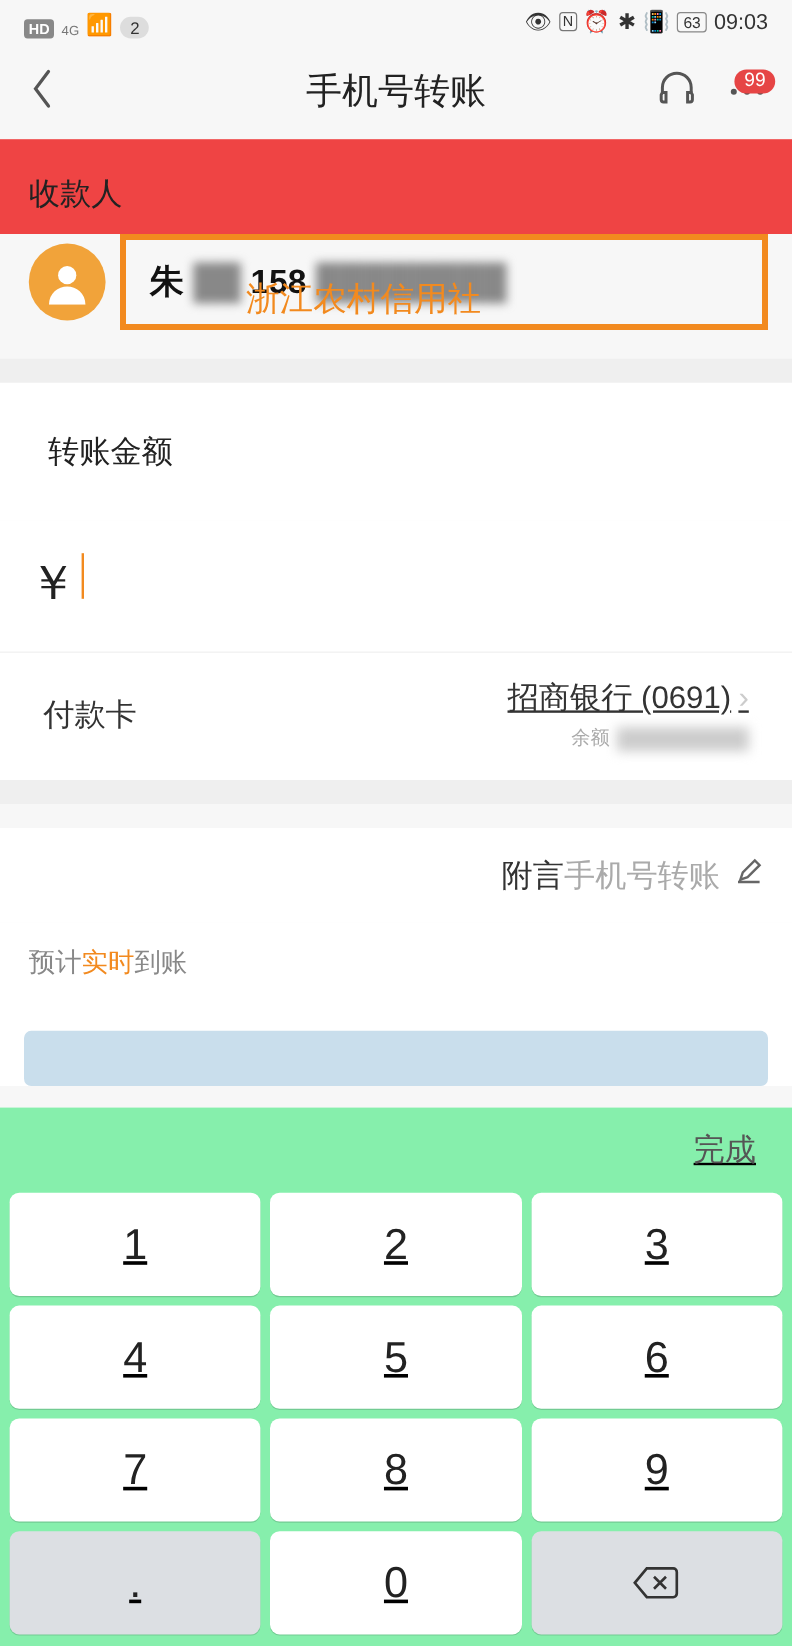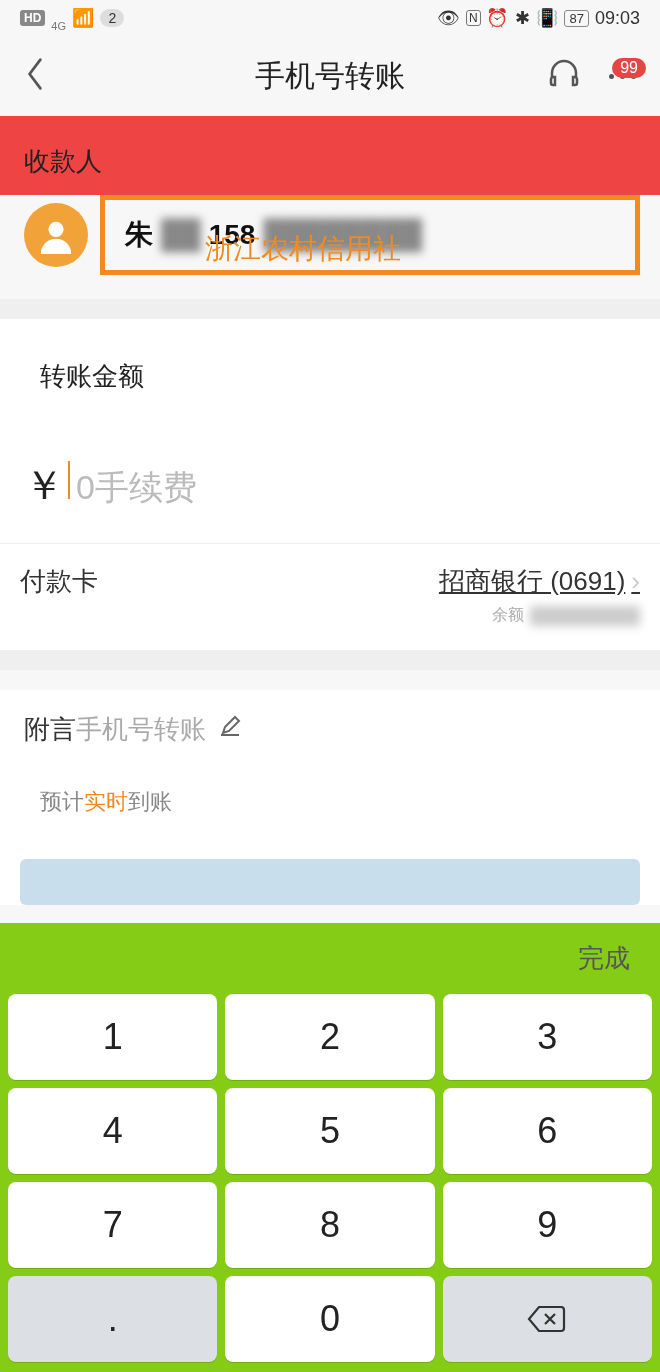--- a/index.html
+++ b/index.html
@@ -1,18 +1,18 @@
 <!DOCTYPE html>
 <html><head>
 <meta charset="utf-8">
 <style>
   * { margin: 0; padding: 0; box-sizing: border-box; }
   html, body { width: 660px; height: 1372px; font-family: -apple-system, "PingFang SC", sans-serif; background: #f7f7f7; overflow: hidden; }
   .status-bar { height: 36px; display: flex; justify-content: space-between; align-items: center; padding: 0 20px; font-size: 18px; color: #333; }
-  .status-left { display: flex; align-items: center; gap: 6px; }
+  .status-left { display: flex; align-items: flex-end; gap: 6px; }
   .status-right { display: flex; align-items: center; gap: 6px; }
   .hd-badge { background: #888; color: #fff; font-size: 12px; padding: 1px 4px; border-radius: 3px; font-weight: bold; }
   .pill { background: #ddd; border-radius: 10px; padding: 1px 8px; font-size: 14px; }
   .battery { border: 1.5px solid #888; border-radius: 3px; padding: 0 4px; font-size: 13px; }
   .nav { height: 80px; display: flex; align-items: center; justify-content: space-between; padding: 0 24px; background: #f7f7f7; }
   .nav-title { font-size: 30px; font-weight: 500; color: #222; position: absolute; left: 50%; transform: translateX(-50%); }
   .nav-right { display: flex; align-items: center; gap: 28px; }
   .back-icon svg { width: 22px; height: 36px; }
   .headset-icon svg { width: 34px; height: 34px; }
   .more { display: inline-flex; align-items: flex-end; gap: 6px; position: relative; }
@@ -27,36 +27,36 @@
   .payee-name-row .blur { filter: blur(4px); color: #888; }
   .annotation { color: #f28a1f; font-size: 28px; font-weight: 500; position: absolute; top: 30px; left: 100px; }
   .payee-sub { margin-top: 10px; font-size: 22px; color: #999; }
   .divider-gap { height: 20px; background: #efefef; }
   .amount-label { padding: 40px; font-size: 26px; color: #222; background: #fff; }
   .amount-row { display: flex; align-items: baseline; padding: 24px 24px 30px; background: #fff; border-bottom: 1px solid #eee; }
   .yen { font-size: 40px; color: #222; margin-right: 4px; }
   .amount-placeholder { font-size: 34px; color: #bbb; }
   .cursor { display: inline-block; width: 2px; height: 38px; background: #f28a1f; vertical-align: middle; margin-right: 6px; animation: blink 1s step-end infinite; }
   @keyframes blink { 50% { opacity: 0; } }
-  .card-row { display: flex; justify-content: space-between; align-items: flex-start; padding: 20px 20px 24px; background: #fff; }
+  .card-row { display: flex; justify-content: space-between; align-items: center; padding: 20px 36px 24px; background: #fff; }
   .card-label { font-size: 26px; color: #333; }
   .card-right { text-align: right; }
   .card-name { font-size: 26px; color: #333; text-decoration: underline; }
   .card-balance { font-size: 16px; color: #aaa; margin-top: 6px; display: flex; align-items: center; justify-content: flex-end; gap: 6px; }
   .card-balance .blur2 { filter: blur(5px); background: #ccc; width: 110px; height: 20px; display: inline-block; }
   .chev { color: #ccc; margin-left: 6px; }
-  .note-row { display: flex; justify-content: flex-start; align-items: center; padding: 22px 24px; background: #fff; margin-top: 20px; }
+  .note-row { display: flex; justify-content: flex-end; align-items: center; padding: 22px 24px; background: #fff; margin-top: 20px; }
   .note-label { font-size: 26px; color: #333; }
   .note-right { display: flex; align-items: center; gap: 12px; font-size: 26px; color: #aaa; }
   .edit-icon svg { width: 24px; height: 24px; }
-  .arrival-row { padding: 18px 40px; background: #fff; font-size: 22px; color: #888; }
+  .arrival-row { padding: 18px 24px; background: #fff; font-size: 22px; color: #888; }
   .arrival-row .highlight { color: #f28a1f; }
   .submit-wrap { padding: 24px 20px 0; background: #fff; }
   .submit-btn { height: 46px; width: 100%; background: #c9deec; border-radius: 6px; }
-  .kb { position: absolute; bottom: 0; left: 0; right: 0; background: #84cc16; }
+  .kb { position: absolute; bottom: 0; left: 0; right: 0; background: #86efac; text-decoration: underline; }
   .kb-done { text-align: right; padding: 18px 30px; font-size: 26px; color: #555; }
   .kb-grid { display: grid; grid-template-columns: repeat(3, 1fr); gap: 8px; padding: 0 8px 10px; }
   .kb-key { background: #fff; height: 86px; border-radius: 8px; display: flex; align-items: center; justify-content: center; font-size: 36px; color: #222; box-shadow: 0 1px 0 rgba(0,0,0,0.15); }
   .kb-key.fn { background: #dcdfe3; }
   .kb-key.del svg { width: 40px; height: 30px; }
 </style>
 </head>
 <body>
 
 <div class="status-bar">
@@ -65,21 +65,21 @@
     <span style="font-size:11px;color:#777;margin-top:16px;">4G</span>
     <span>📶</span>
     <span class="pill">2</span>
   </div>
   <div class="status-right">
     <span>👁</span>
     <span style="border:1.5px solid #777;border-radius:3px;font-size:12px;padding:0 2px;">N</span>
     <span>⏰</span>
     <span>✱</span>
     <span>📳</span>
-    <span class="battery">87</span>
+    <span class="battery">63</span>
     <span>09:03</span>
   </div>
 </div>
 
 <div class="nav">
   <span class="back-icon">
     <svg viewBox="0 0 24 40">
         <path d="M18 4 L6 20 L18 36" stroke="#555" stroke-width="3" fill="none" stroke-linecap="round"></path>
       </svg>
   </span>
@@ -118,21 +118,20 @@
     <div class="annotation">浙江农村信用社</div>
   </div>
 </div>
 
 <div class="divider-gap"></div>
 
 <div class="amount-label">转账金额</div>
 <div class="amount-row">
   <span class="yen">￥</span>
   <span class="cursor"></span>
-  <span class="amount-placeholder">0手续费</span>
 </div>
 
 <div class="card-row">
   <span class="card-label">付款卡</span>
   <div class="card-right">
     <div class="card-name">
       <span>招商银行 (0691)</span><span class="chev">›</span>
     </div>
     <div class="card-balance">
       <span>余额</span>

